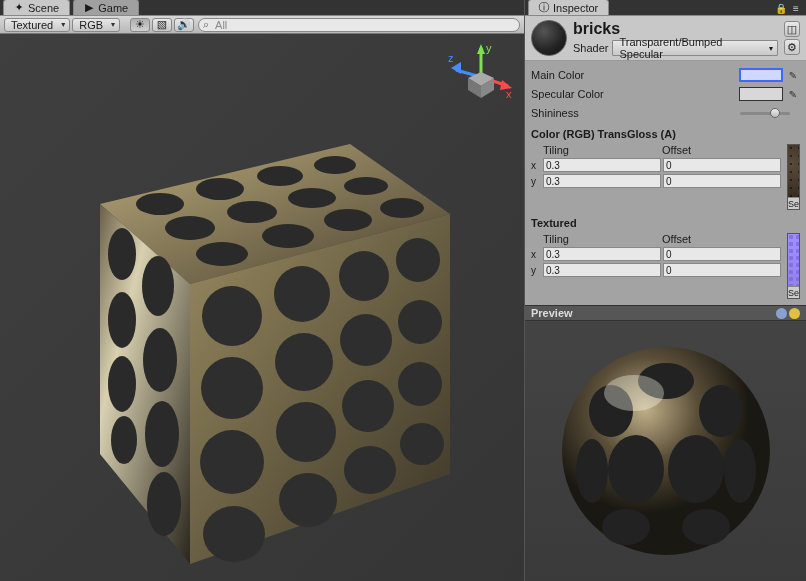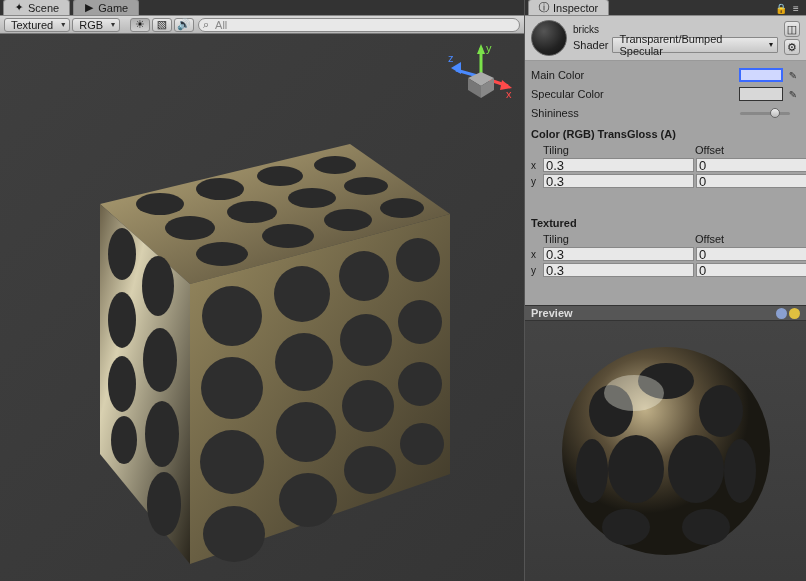--- a/index.html
+++ b/index.html
@@ -29,21 +29,21 @@
 
 
 .insp-head { height:16px; background:#333; display:flex; align-items:flex-end; padding-left:3px; border-bottom:1px solid #888; }
 .insp-head .right-ctrls { margin-left:auto; display:flex; gap:2px; padding-right:4px; padding-bottom:1px; }
 .lock-ico, .menu-ico { width:12px; height:12px; font-size:10px; color:#ccc; display:flex; align-items:center; justify-content:center; }
 
 .insp-body { background:#c8c8c8; padding:4px 6px; border-bottom:1px solid #999; }
 .mat-row { display:flex; align-items:center; gap:6px; }
 .mat-ball { width:36px; height:36px; border-radius:50%; background:radial-gradient(circle at 35% 30%, #555,#222 60%,#111); border:1px solid #666; }
 .mat-info { flex:1; display:flex; flex-direction:column; gap:2px; }
-.mat-name { font-weight:normal; font-size:10px; }
+.mat-name { font-weight:bold; font-size:16px; }
 .shader-row { display:flex; align-items:center; gap:4px; }
 .shader-dd { flex:1; height:16px; background:linear-gradient(#e8e8e8,#c8c8c8); border:1px solid #888; border-radius:1px; padding:0 14px 0 6px; display:flex; align-items:center; position:relative; font-size:10px; }
 .shader-dd::after { content:"▾"; position:absolute; right:4px; font-size:8px; }
 .mini-btn { width:16px; height:16px; background:linear-gradient(#e8e8e8,#c8c8c8); border:1px solid #888; border-radius:3px; display:flex; align-items:center; justify-content:center; font-size:9px; }
 
 .props { background:#a3a3a3; padding:6px; display:flex; flex-direction:column; gap:3px; }
 .prop-row { display:flex; align-items:center; height:16px; }
 .prop-label { flex:1; }
 .color-swatch { width:44px; height:14px; border:1px solid #333; }
 .picker-ico { width:14px; height:14px; margin-left:3px; display:flex; align-items:center; justify-content:center; font-size:10px; color:#333; }
@@ -53,21 +53,21 @@
 
 .tex-section { margin-top:4px; }
 .tex-title { font-weight:bold; margin-bottom:4px; }
 .tex-body { display:flex; gap:6px; }
 .tex-fields { flex:1; display:flex; flex-direction:column; gap:2px; }
 .to-head { display:flex; font-size:10px; }
 .to-head .col { flex:1; }
 .to-head .axis-sp { width:12px; }
 .to-row { display:flex; align-items:center; gap:2px; }
 .axis { width:10px; font-size:10px; }
-.num-in { flex:1; height:14px; background:#e8e8e8; border:1px solid #888; padding:0 2px; font-size:13px; }
+.num-in { flex:1; height:14px; background:#e8e8e8; border:1px solid #888; padding:0 2px; font-size:10px; }
 .tex-thumb { width:66px; height:66px; border:1px solid #555; position:relative; overflow:hidden; }
 .tex-sel { position:absolute; bottom:0; right:0; left:0; height:12px; background:#ccc; border-top:1px solid #888; text-align:right; padding-right:3px; font-size:9px; line-height:12px; }
 .tex-base { background:radial-gradient(circle at 30% 30%,#5a4a3a,#2a2218);}
 .tex-norm { background:linear-gradient(#a090ff,#9080e0); }
 .tex-dots { position:absolute; inset:0; background-image:radial-gradient(circle at 3px 3px,rgba(0,0,0,.5) 1px,transparent 1.5px); background-size:8px 8px;}
 .tex-ndots { position:absolute; inset:0; background-image:radial-gradient(circle at 3px 3px,rgba(120,100,220,.7) 2px,transparent 2.5px); background-size:7px 7px;}
 
 .flex-spacer{flex:1;background:#c8c8c8;}
 
 .preview-head { height:16px; background:#565656; border-top:1px solid #333; border-bottom:1px solid #333; display:flex; align-items:center; padding:0 6px; }

